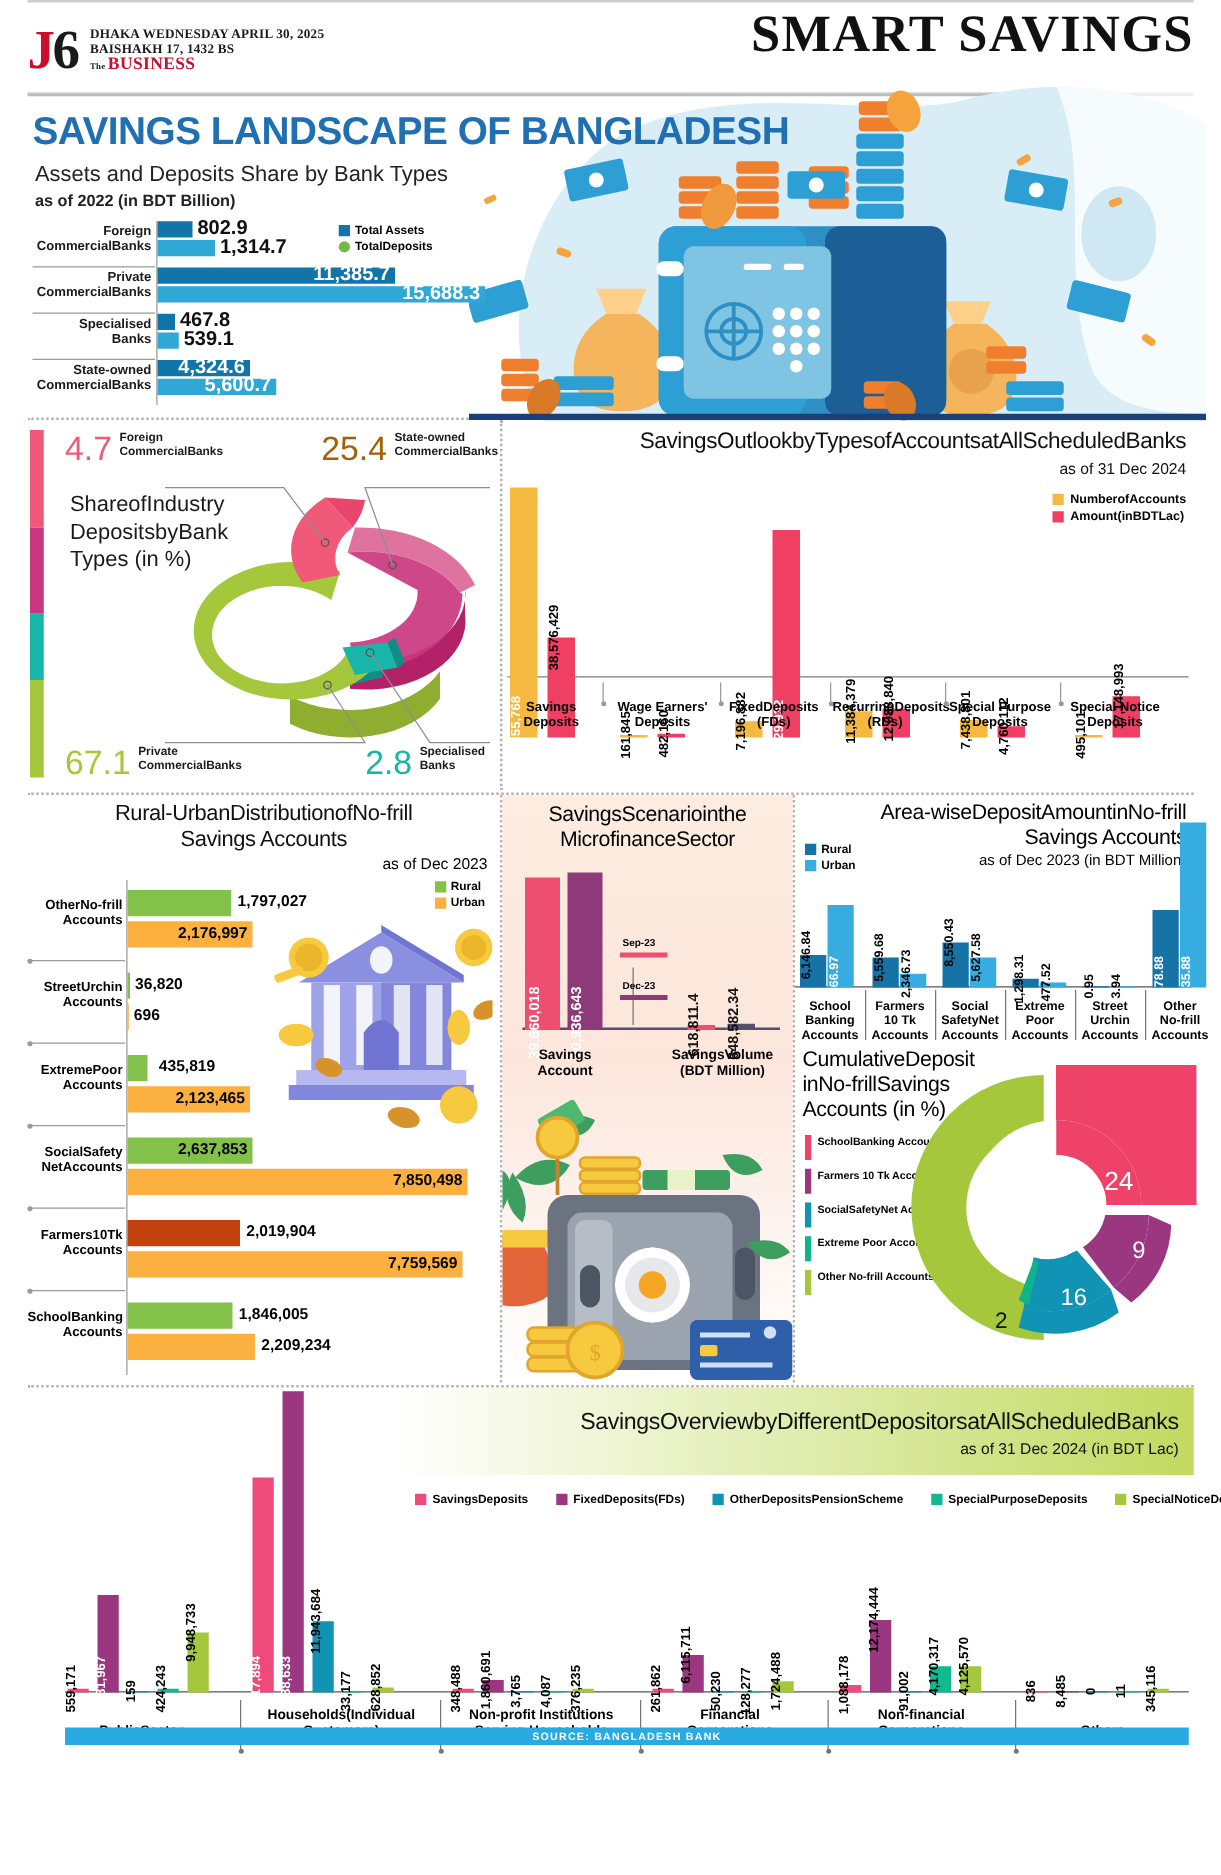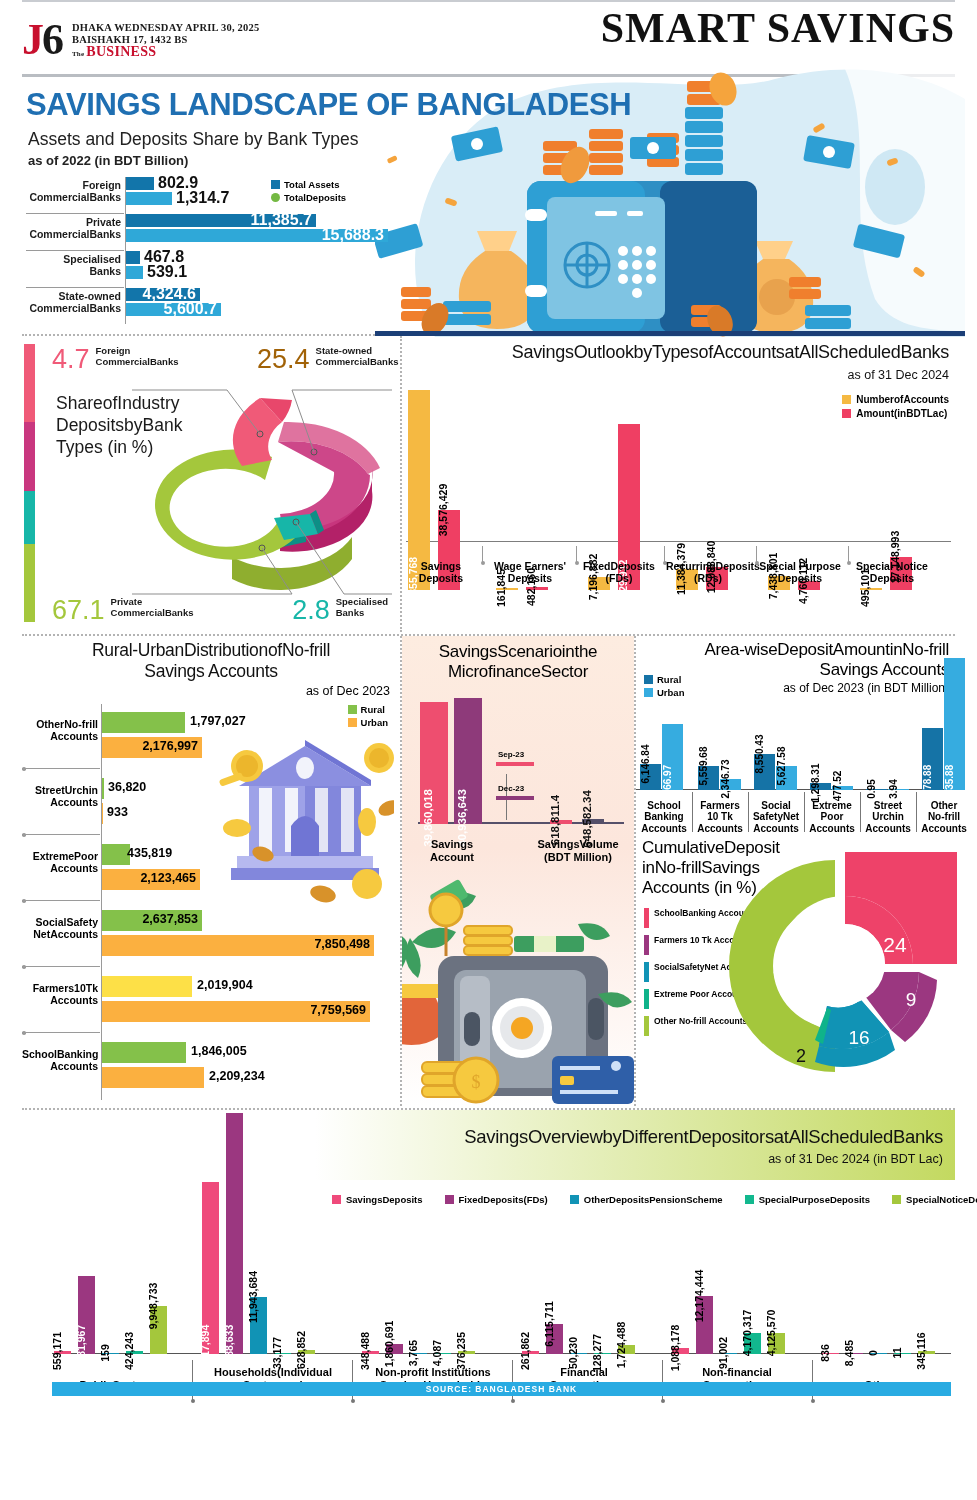--- a/index.html
+++ b/index.html
@@ -517,28 +517,28 @@
             </div>
         </div>
         <div class="rusep" style="top:64px"></div>
 
         <div class="rurow">
           <div class="lbl">StreetUrchin<br>Accounts</div>
           <div class="rubar" style="top:8px;width:2px;background:#84c14a">
               <span style="left:6px">36,820</span>
             </div>
           <div class="rubar" style="top:33px;width:1px;background:#fbb040">
-              <span style="left:5px">933</span>
+              <span style="left:5px">696</span>
             </div>
         </div>
         <div class="rusep" style="top:130px"></div>
 
         <div class="rurow">
           <div class="lbl">ExtremePoor<br>Accounts</div>
-          <div class="rubar" style="top:8px;width:28px;background:#84c14a">
+          <div class="rubar" style="top:8px;width:16px;background:#84c14a">
               <span style="left:25px">435,819</span>
             </div>
           <div class="rubar" style="top:33px;width:98px;background:#fbb040">
               <span style="right:4px">2,123,465</span>
             </div>
         </div>
         <div class="rusep" style="top:196px"></div>
 
         <div class="rurow">
           <div class="lbl">SocialSafety<br>NetAccounts</div>
@@ -546,21 +546,21 @@
               <span style="right:4px">2,637,853</span>
             </div>
           <div class="rubar" style="top:33px;width:272px;background:#fbb040">
               <span style="right:4px">7,850,498</span>
             </div>
         </div>
         <div class="rusep" style="top:262px"></div>
 
         <div class="rurow">
           <div class="lbl">Farmers10Tk<br>Accounts</div>
-          <div class="rubar" style="top:8px;width:90px;background:#fde047">
+          <div class="rubar" style="top:8px;width:90px;background:#c2410c">
               <span style="left:95px">2,019,904</span>
             </div>
           <div class="rubar" style="top:33px;width:268px;background:#fbb040">
               <span style="right:4px">7,759,569</span>
             </div>
         </div>
         <div class="rusep" style="top:328px"></div>
 
         <div class="rurow">
           <div class="lbl">SchoolBanking<br>Accounts</div>

